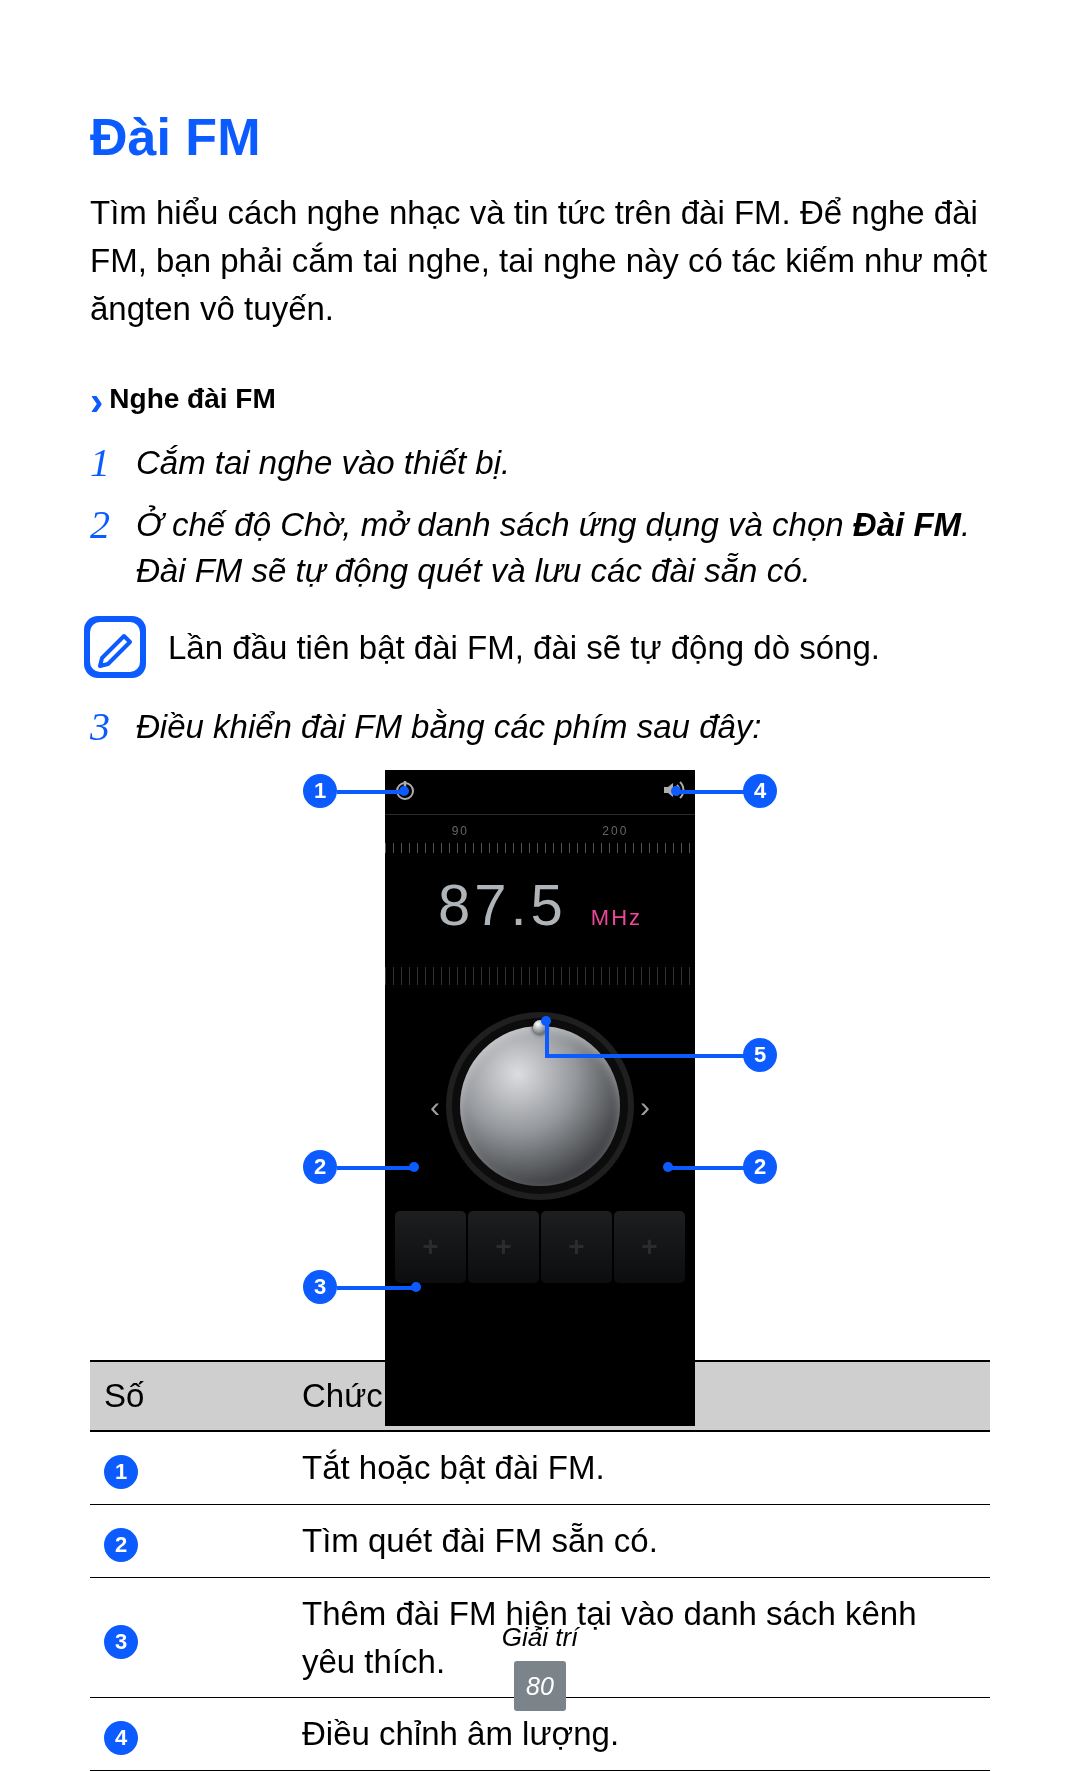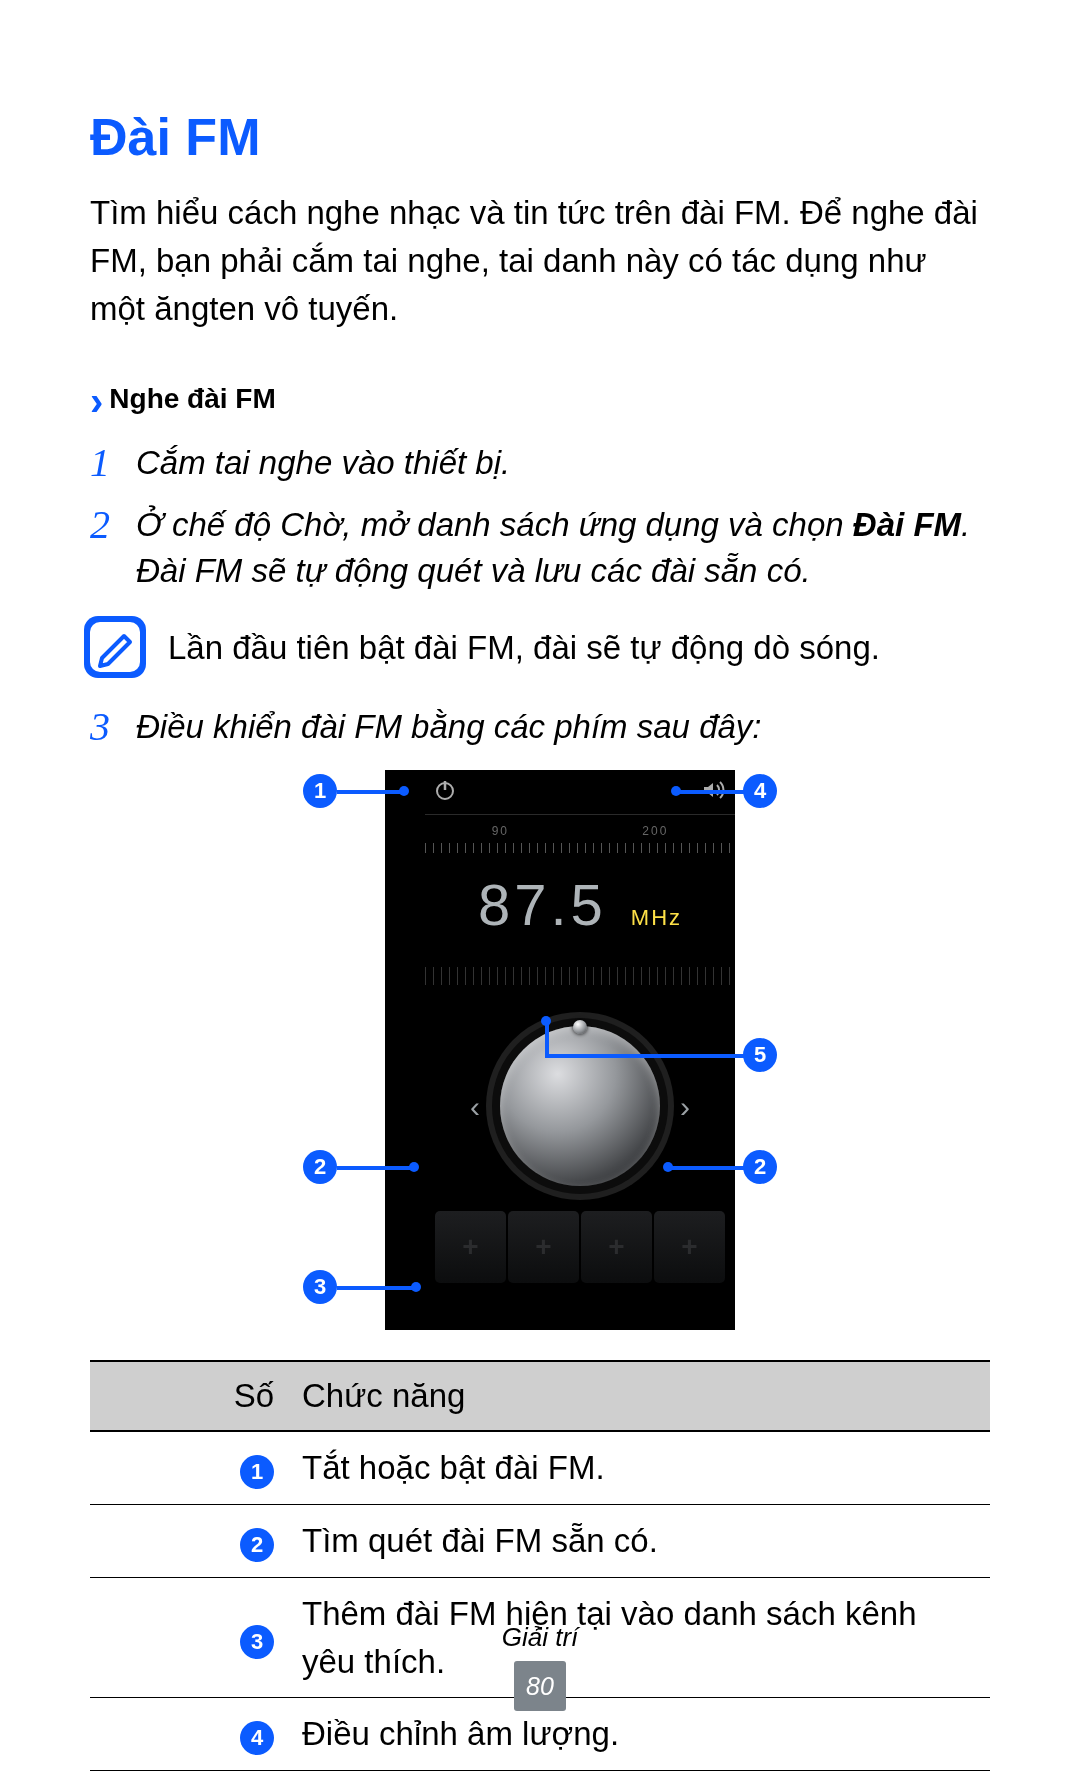--- a/index.html
+++ b/index.html
@@ -100,25 +100,24 @@
   .phonegroup {
     position: relative;
     width: 570px;
     height: 560px;
   }
   .screen {
     position: absolute;
     left: 130px;
     top: 0;
     width: 310px;
-    height: 560px;
+    height: 656px;
     background: #000;
     color: #ddd;
     overflow: hidden;
-    padding-left: 40px;
   }
   .screen-top {
     height: 44px;
     display: flex;
     align-items: center;
     justify-content: space-between;
     padding: 0 8px;
   }
   .pw-icon svg, .vol-icon svg { opacity: 0.85; }
   .dial-area {
@@ -148,21 +147,21 @@
     color: #aeb4b8;
     font-size: 58px;
     font-weight: 300;
     letter-spacing: 4px;
     margin-top: 14px;
   }
   .freq-unit {
     font-size: 22px;
     letter-spacing: 2px;
     margin-left: 24px;
-    color: #fde047;
+    color: #ec4899;
   }
   .scale-ticks2 {
     height: 18px;
     margin-top: 20px;
     background: repeating-linear-gradient(to right, #333 0, #333 1px, transparent 1px, transparent 8px);
   }
   .wheelrow {
     height: 210px;
     display: flex;
     align-items: center;
@@ -281,21 +280,21 @@
     border-top: 2px solid #000;
     border-bottom: 2px solid #000;
   }
   .tbl td {
     padding: 12px 14px;
     border-bottom: 1.5px solid #000;
     vertical-align: middle;
   }
   .tbl .ncol {
     width: 170px;
-    text-align: right;
+    text-align: left;
   }
   .tbl-num {
     display: inline-flex;
     width: 34px;
     height: 34px;
     background: #0b5bff;
     border-radius: 50%;
     color: #fff;
     font-size: 22px;
     font-weight: bold;
@@ -321,21 +320,21 @@
     border-radius: 3px;
     margin-top: 4px;
   }
   .bold { font-weight: bold; }
 </style>
 </head>
 <body>
 
 <div class="page">
   <div class="h1">Đài FM</div>
-  <div class="intro">Tìm hiểu cách nghe nhạc và tin tức trên đài FM. Để nghe đài FM, bạn phải cắm tai nghe, tai danh này có tác dụng như một ăngten vô tuyến.</div>
+  <div class="intro">Tìm hiểu cách nghe nhạc và tin tức trên đài FM. Để nghe đài FM, bạn phải cắm tai nghe, tai nghe này có tác kiếm như một ăngten vô tuyến.</div>
 
   <div class="h2row">
     <span class="chev">›</span>
     <span class="h2">Nghe đài FM</span>
   </div>
 
   <div class="step">
     <div class="stepnum">1</div>
     <div class="stepbody">Cắm tai nghe vào thiết bị.</div>
   </div>

